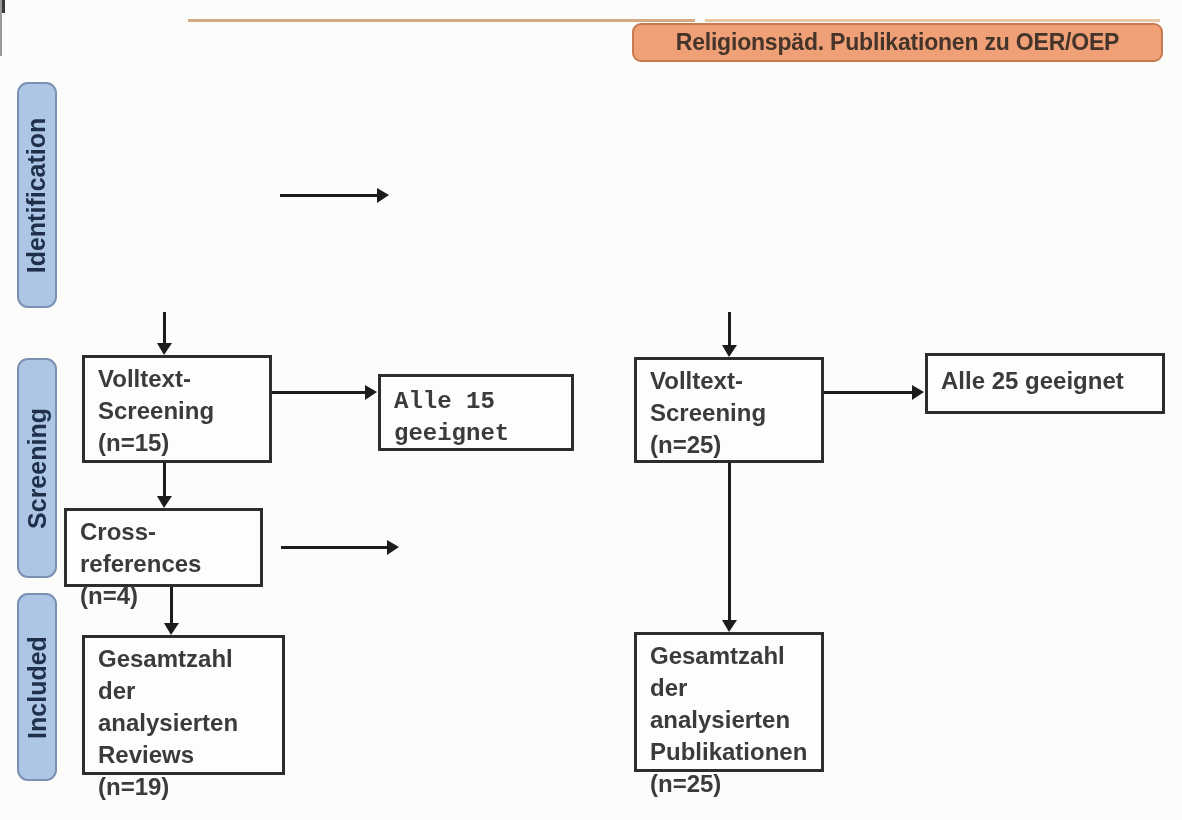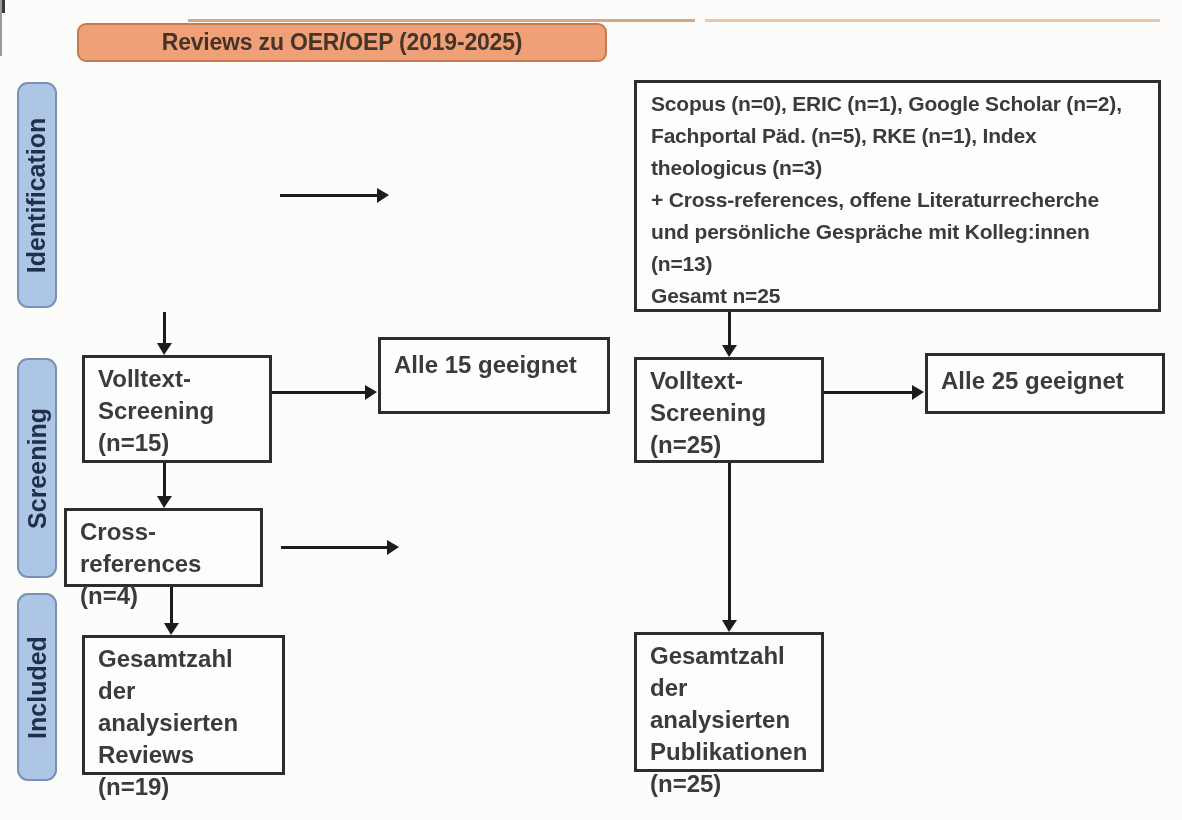--- a/index.html
+++ b/index.html
@@ -55,50 +55,41 @@
 </head>
 <body>
 
 <div class="canvas">
 
   <div class="artifact" style="left:188px;top:19px;width:507px;height:3px;background:var(--artifact-tan-left);opacity:.85;"></div>
   <div class="artifact" style="left:705px;top:19px;width:455px;height:3px;background:var(--artifact-tan-right);"></div>
   <div class="artifact" style="left:0;top:0;width:5px;height:13px;background:#3a3a3a;"></div>
   <div class="artifact" style="left:0;top:0;width:2px;height:56px;background:#9a9a9a;"></div>
 
-  <div class="header" style="left:77px;top:23px;width:530px;">
-      <span>Reviews zu OER/OEP (2019-2025)</span>
+  <div class="header" style="left:632px;top:23px;width:531px;">
+      <span>Religionspäd. Publikationen zu OER/OEP</span>
     </div>
 
   <div class="stage" style="left:17px;top:82px;height:226px;">
     <span>Identification</span>
   </div>
   <div class="stage" style="left:17px;top:358px;height:220px;">
     <span>Screening</span>
   </div>
   <div class="stage" style="left:17px;top:593px;height:188px;">
     <span>Included</span>
   </div>
 
-  <div class="fbox small-text" style="left:634px;top:80px;width:527px;height:232px;">
-    <span class="txt">Scopus (n=0), ERIC (n=1), Google Scholar (n=2),
-Fachportal Päd. (n=5), RKE (n=1), Index
-theologicus (n=3)
-+ Cross-references, offene Literaturrecherche
-und persönliche Gespräche mit Kolleg:innen
-(n=13)
-Gesamt n=25</span>
-  </div>
 
   <div class="fbox" style="left:82px;top:355px;width:190px;height:108px;">
     <span class="txt">Volltext-
 Screening
 (n=15)</span>
   </div>
-  <div class="fbox single" style="left:378px;top:337px;width:232px;height:77px;">
+  <div class="fbox single" style="left:378px;top:374px;width:196px;height:77px;font-family:Liberation Mono, monospace;">
     <span class="txt">Alle 15 geeignet</span>
   </div>
   <div class="fbox" style="left:634px;top:357px;width:190px;height:106px;">
     <span class="txt">Volltext-
 Screening
 (n=25)</span>
   </div>
   <div class="fbox single" style="left:925px;top:353px;width:240px;height:61px;">
     <span class="txt">Alle 25 geeignet</span>
   </div>

